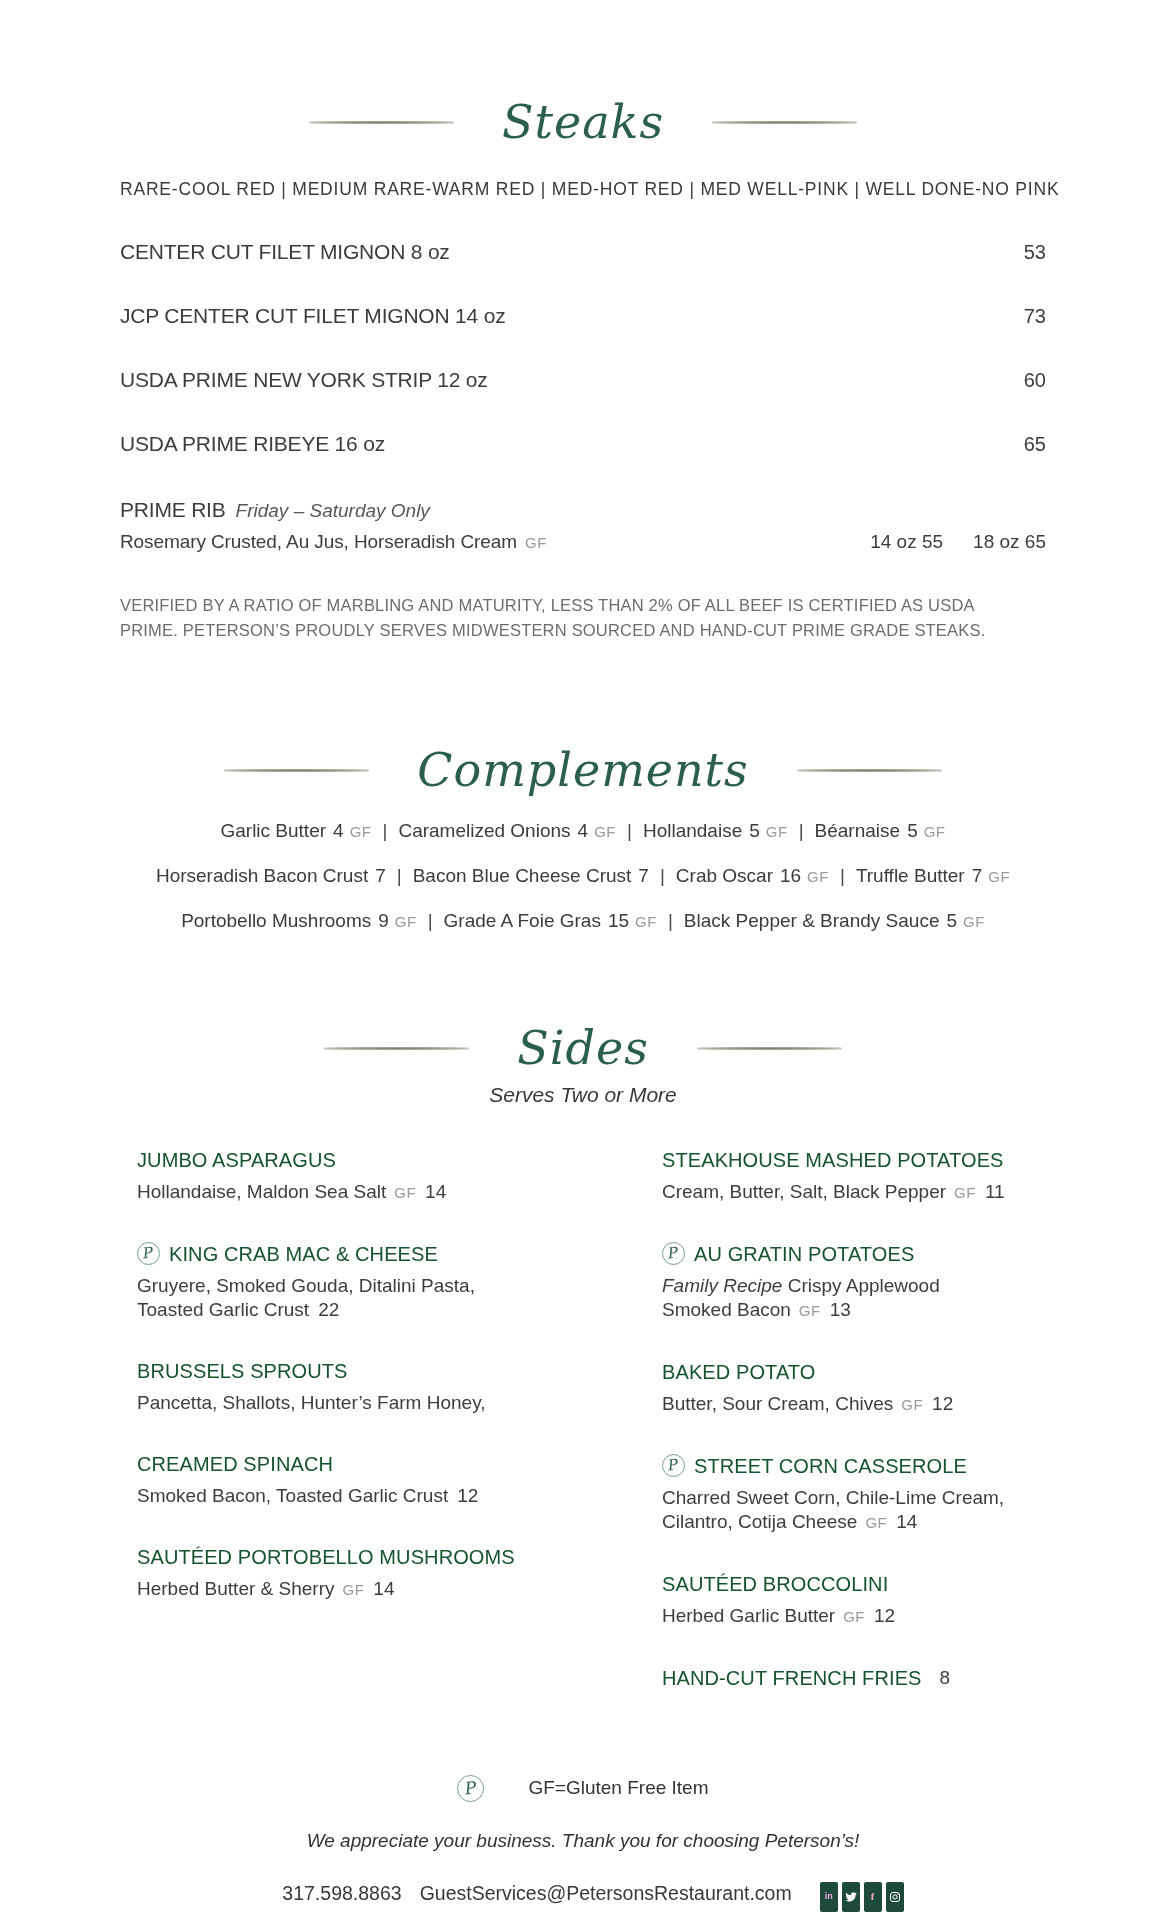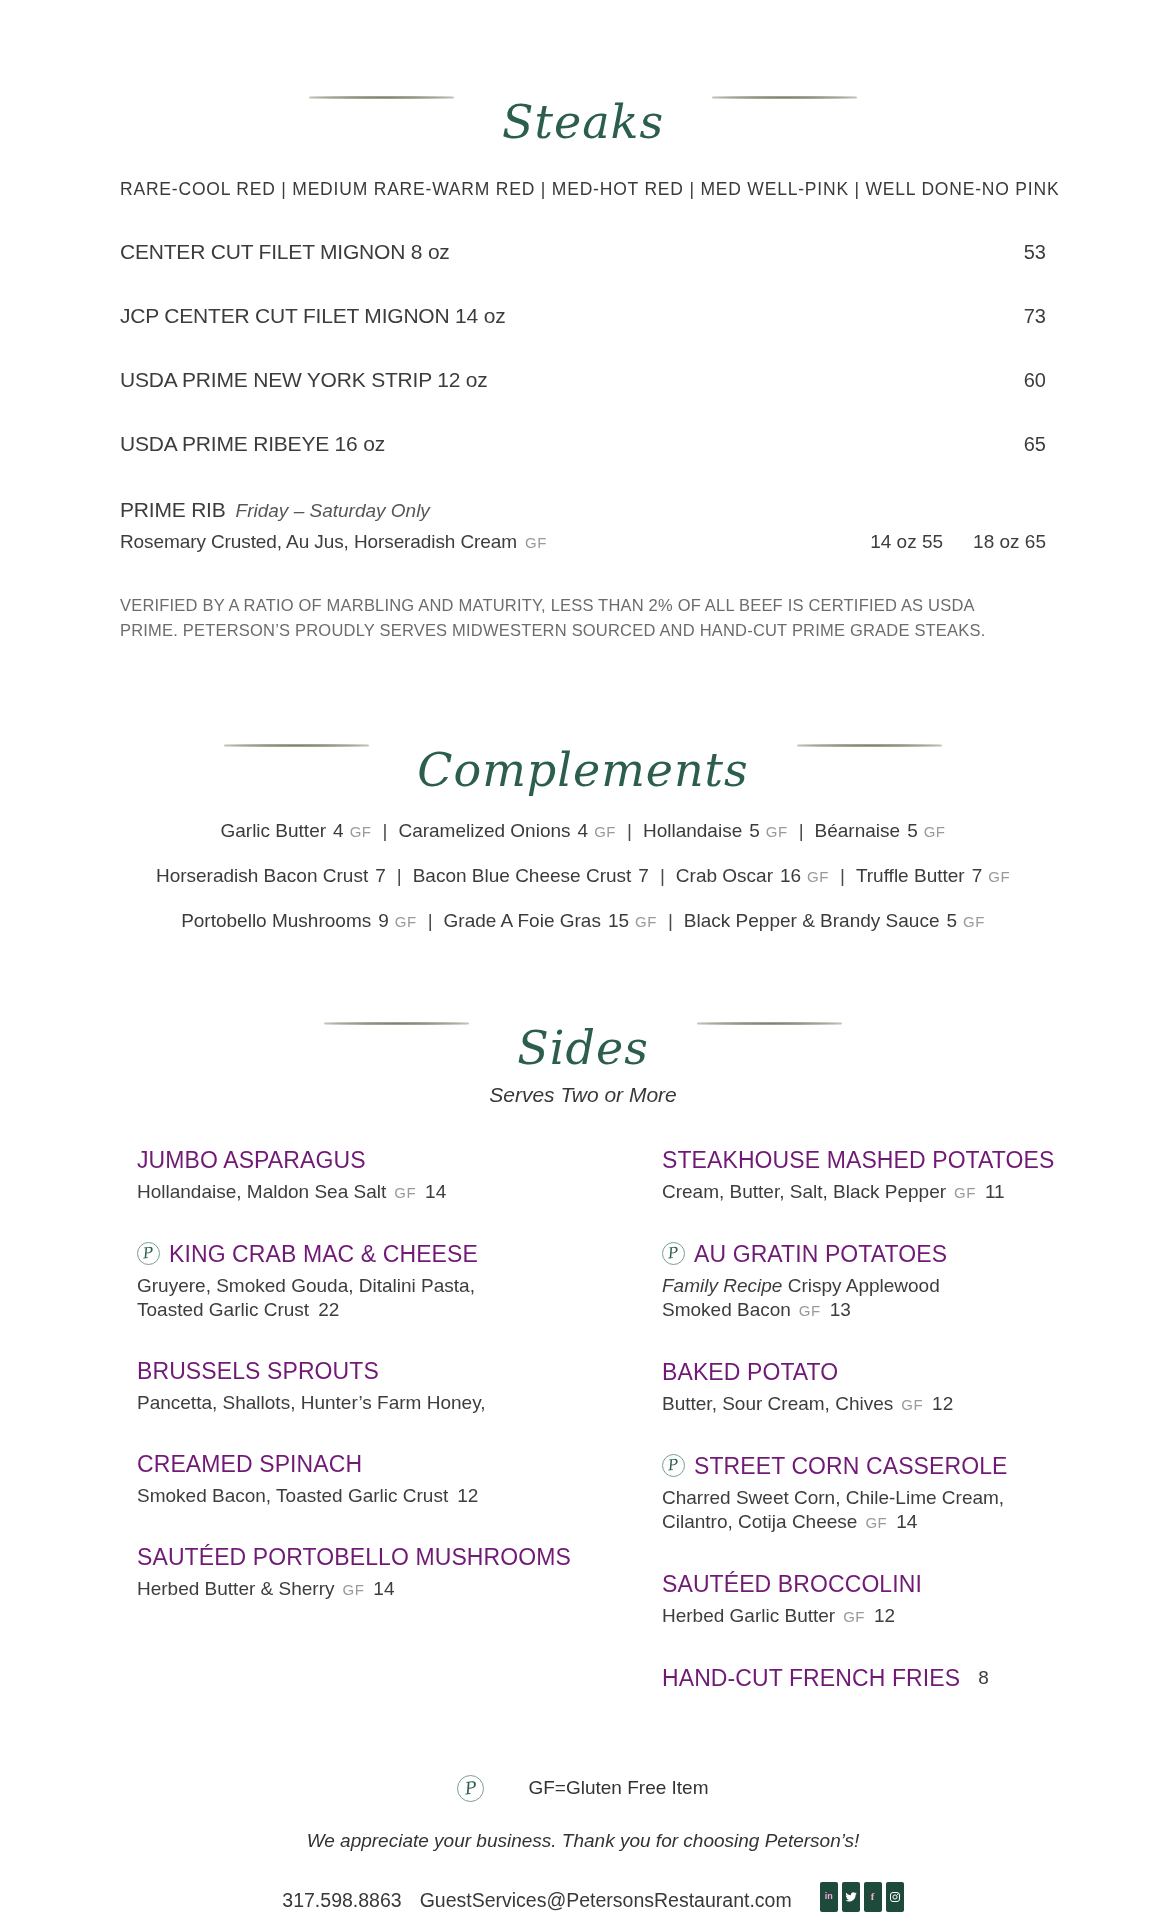--- a/index.html
+++ b/index.html
@@ -8,21 +8,21 @@
     position:relative;
     width:1166px; height:1920px;
     margin:0 auto;
     background:#ffffff;
     font-family:"Liberation Sans", sans-serif;
     color:#3d3d3d;
     overflow:hidden;
   }
 
   
-  .heading { display:flex; justify-content:center; gap:48px; }
+  .heading { display:flex; align-items:center; justify-content:center; gap:48px; }
   .rule {
     width:145px; height:3px; border-radius:2px;
     background:radial-gradient(ellipse at center, #80806f 0%, #a8a899 55%, rgba(180,180,168,0) 100%);
   }
   .script {
     font-family:"DejaVu Serif", serif;
     font-style:italic; font-weight:normal;
     color:#2c5e4f; font-size:46px; letter-spacing:1px; line-height:1.15;
   }
 
@@ -61,21 +61,21 @@
 
   
   .sides { margin-top:88px; }
   .sides-subtitle { text-align:center; font-style:italic; font-size:21px; color:#383838; margin-top:8px; }
   .sides-grid {
     display:grid; grid-template-columns:525px 1fr;
     padding:0 80px 0 137px; margin-top:40px;
   }
   .side-item { margin-bottom:36px; }
   .side-name-row { display:flex; align-items:center; gap:9px; }
-  .side-name { font-size:23px; color:#701a75; letter-spacing:.1px; line-height:26px; }
+  .side-name { font-size:20px; color:#14532d; letter-spacing:.1px; line-height:26px; }
   .side-desc { margin-top:7px; font-size:19px; color:#3d3d3d; line-height:24px; }
   .side-price { margin-left:9px; }
   .it { font-style:italic; }
 
   .sig {
     display:inline-flex; width:23px; height:23px; border-radius:50%;
     border:1.5px solid #79a08f; align-items:center; justify-content:center;
     flex:0 0 auto;
   }
   .sig-glyph {
@@ -88,21 +88,21 @@
   .footer-script {
     font-family:"DejaVu Serif", serif; font-style:italic;
     color:#2c5e4f; font-size:27px; letter-spacing:.5px;
   }
   .sig-lg { width:27px; height:27px; }
   .sig-lg .sig-glyph { font-size:17px; }
   .gf-legend { font-size:19px; color:#333; margin-left:28px; }
 
   .thank-you { margin-top:28px; text-align:center; font-style:italic; font-size:19px; color:#333; }
 
-  .contact-row { margin-top:30px; display:flex; align-items:flex-end; justify-content:center; gap:18px;padding-left:20px; }
+  .contact-row { margin-top:30px; display:flex; align-items:flex-start; justify-content:center; gap:18px;padding-left:20px; }
   .phone, .email { font-size:19.5px; color:#383838; }
   .socials { display:flex; gap:4px; margin-left:10px; }
   .social {
     width:18px; height:30px; background:#1d4a3b; border-radius:2px;
     display:inline-flex; align-items:center; justify-content:center;
     color:#f9a8d4; cursor:pointer;
   }
   .social-txt { font-size:10px; font-weight:bold; font-family:"Liberation Sans", sans-serif; line-height:1; }
   .social svg { width:12px; height:12px; display:block; }
 </style>

